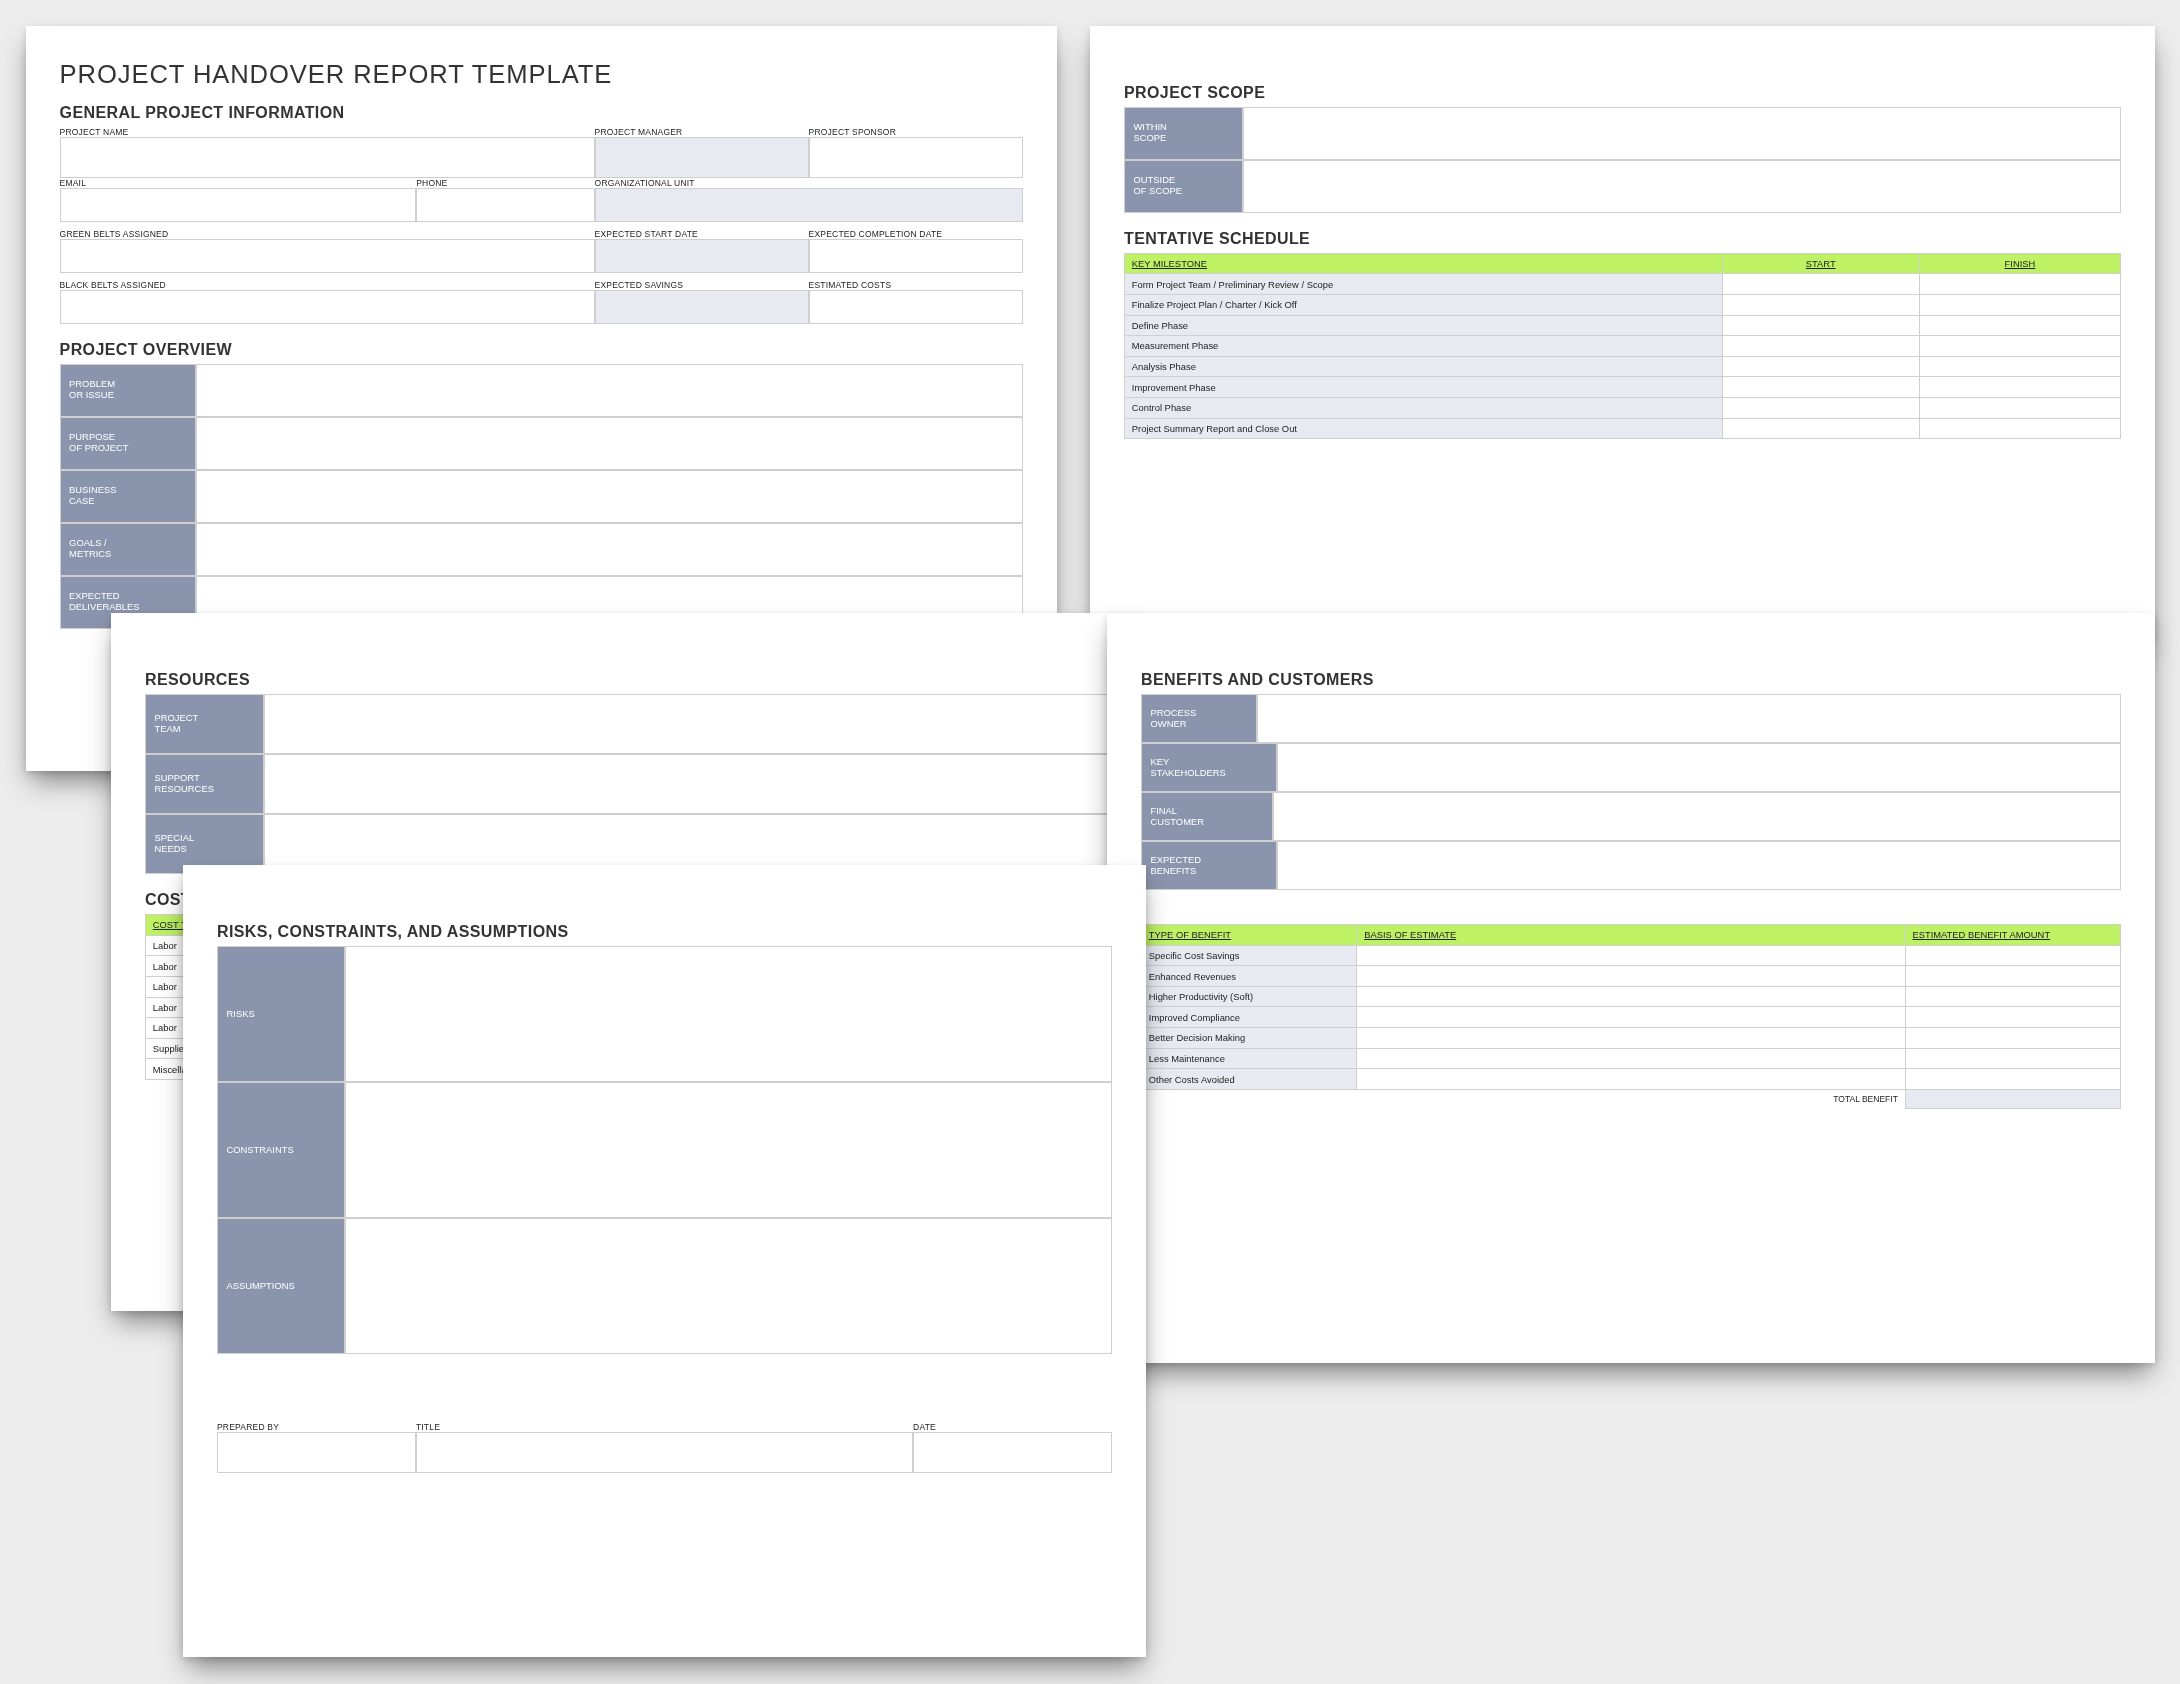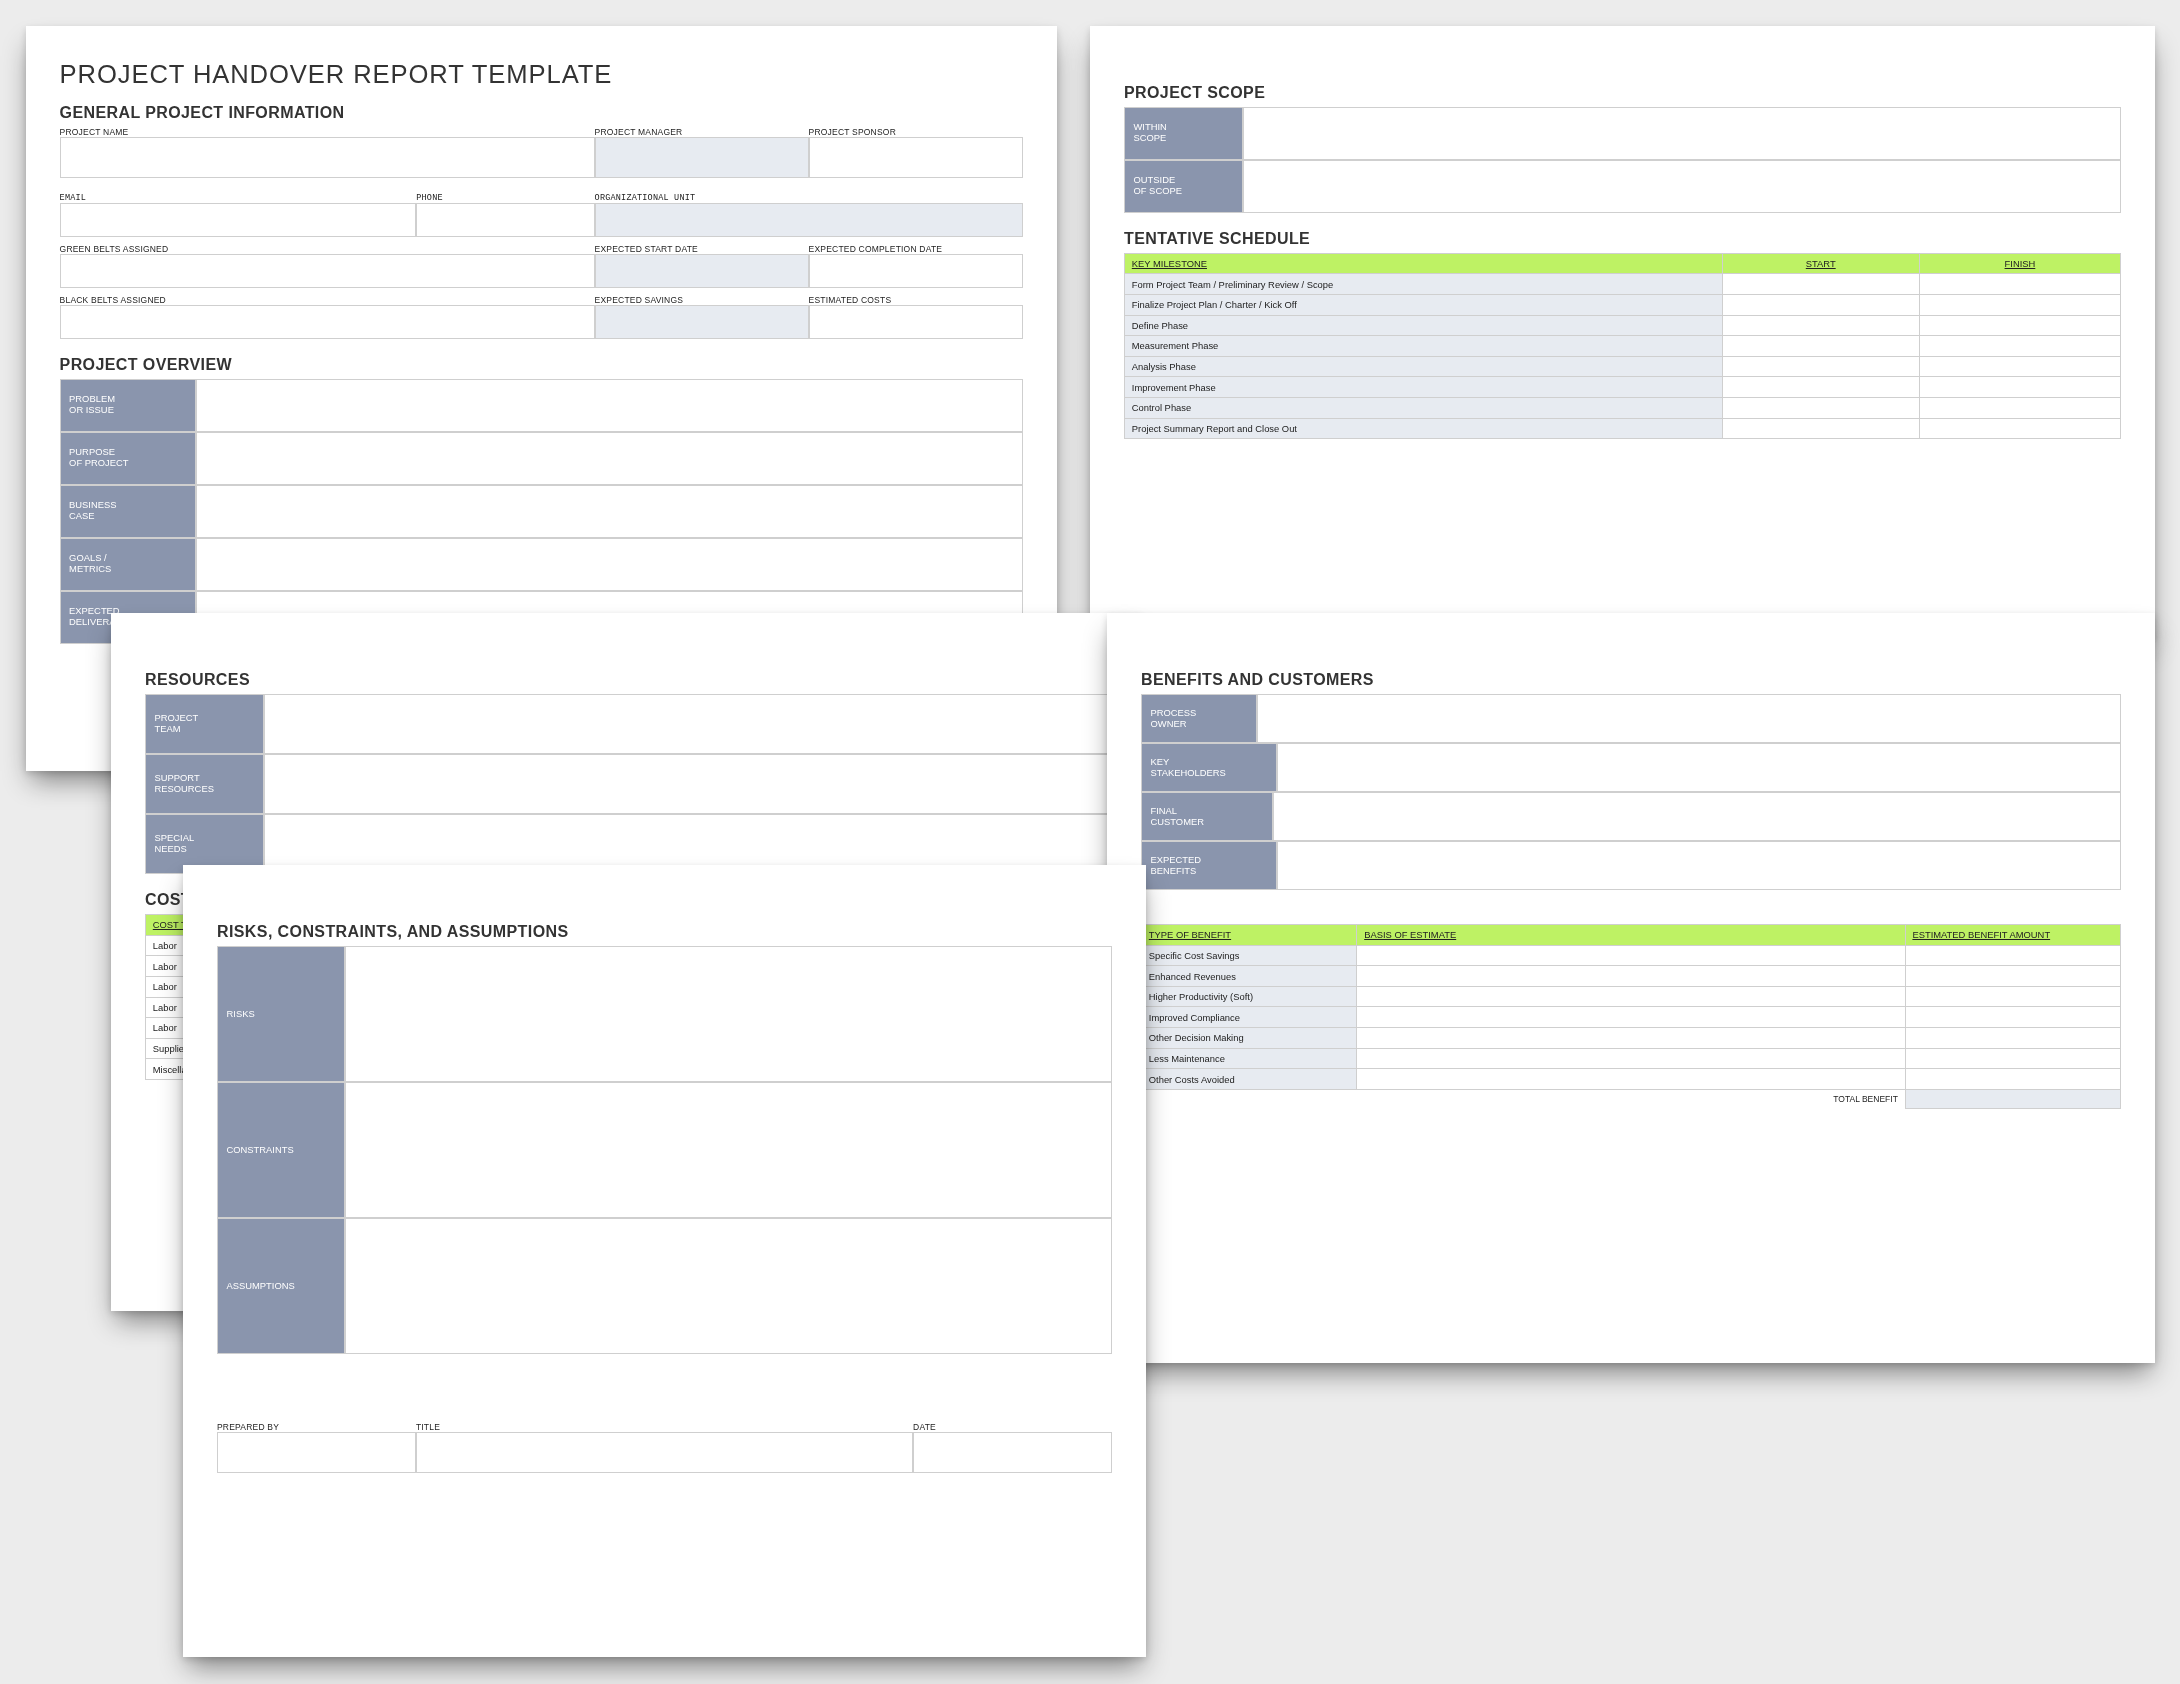--- a/index.html
+++ b/index.html
@@ -92,21 +92,21 @@
     <div>
       <div class="label-small">PROJECT MANAGER</div>
       <div class="cell tall shade"></div>
     </div>
     <div>
       <div class="label-small">PROJECT SPONSOR</div>
       <div class="cell tall"></div>
     </div>
   </div>
 
-  <div class="grid" style="grid-template-columns:2fr 1fr 2.4fr;margin-top:15px;font-family:Liberation Mono, monospace;">
+  <div class="grid" style="grid-template-columns:2fr 1fr 2.4fr;margin-top:0;">
     <div>
       <div class="label-small">EMAIL</div>
       <div class="cell"></div>
     </div>
     <div>
       <div class="label-small">PHONE</div>
       <div class="cell"></div>
     </div>
     <div>
       <div class="label-small">ORGANIZATIONAL UNIT</div>
@@ -342,21 +342,21 @@
           <td class="altlabel">Higher Productivity (Soft)</td>
           <td></td>
           <td></td>
         </tr>
     <tr>
           <td class="altlabel">Improved Compliance</td>
           <td></td>
           <td></td>
         </tr>
     <tr>
-          <td class="altlabel">Other Decision Making</td>
+          <td class="altlabel">Better Decision Making</td>
           <td></td>
           <td></td>
         </tr>
     <tr>
           <td class="altlabel">Less Maintenance</td>
           <td></td>
           <td></td>
         </tr>
     <tr>
           <td class="altlabel">Other Costs Avoided</td>

